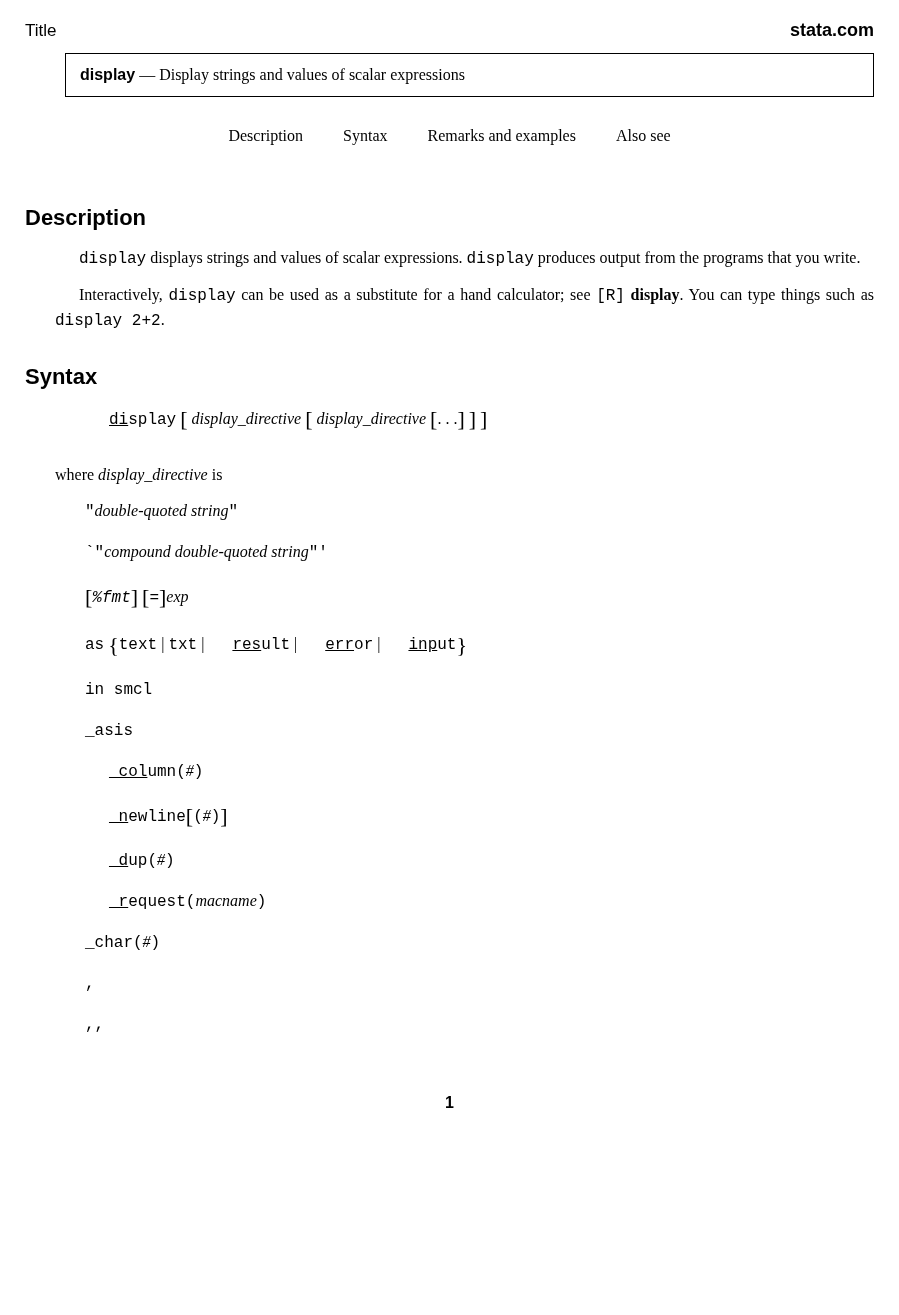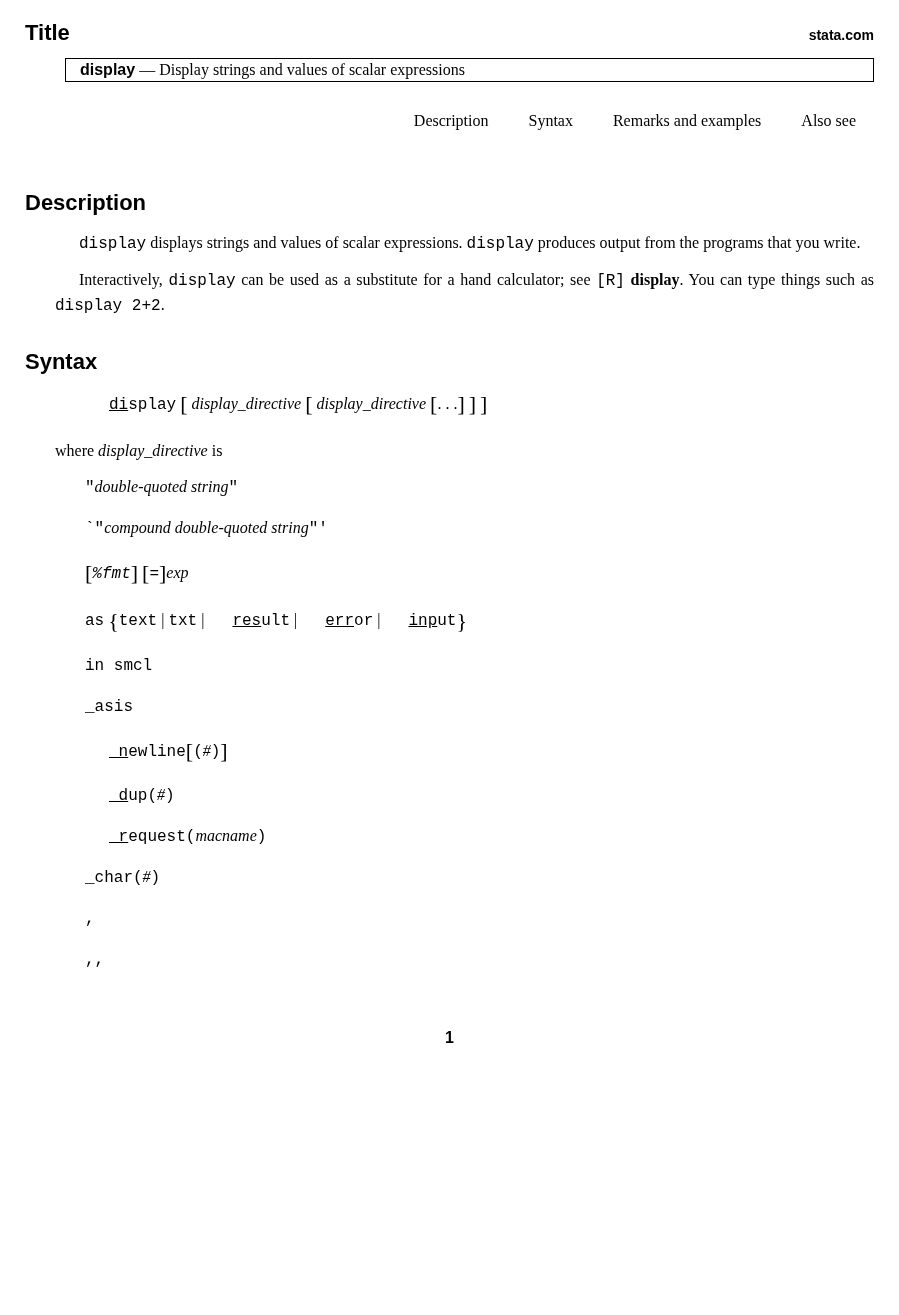--- a/index.html
+++ b/index.html
@@ -12,41 +12,41 @@
     width: 849px;
   }
   .header-row {
     display: flex;
     justify-content: space-between;
     align-items: baseline;
     margin-bottom: 12px;
   }
   .title-heading {
     font-family: Arial, Helvetica, sans-serif;
-    font-weight: bold;
-    font-size: 22px;
+    font-weight: normal;
+    font-size: 17px;
   }
   .site-link {
     font-family: Arial, Helvetica, sans-serif;
     font-weight: bold;
-    font-size: 14px;
+    font-size: 18px;
     color: #000;
   }
   .command-box {
     border: 1px solid #000;
-    padding: 2px 14px;
+    padding: 12px 14px;
     margin-left: 40px;
     margin-bottom: 30px;
   }
   .cmd-bold {
     font-family: Arial, Helvetica, sans-serif;
     font-weight: bold;
   }
   .nav-links {
-    text-align: right;
+    text-align: center;
     margin-bottom: 60px;
     font-family: Liberation Serif, serif;
   }
   .nav-links span {
     margin: 0 18px;
     color: #000;
   }
   .section-heading {
     font-family: Arial, Helvetica, sans-serif;
     font-weight: bold;
@@ -62,21 +62,21 @@
   }
   .tt {
     font-family: 'Courier New', monospace;
   }
   .syntax-block {
     margin-left: 60px;
     font-size: 16px;
     line-height: 1.3;
   }
   .syntax-intro {
-    margin: 24px 0 18px 30px;
+    margin: 33px 0 18px 30px;
   }
   .directive-list {
     margin-left: 60px;
   }
   .directive-list > div {
     margin-bottom: 22px;
   }
   .ul { text-decoration: underline; margin-left: 24px; }
   .it { font-style: italic; }
   .big-bracket { font-size: 22px; vertical-align: -2px; }
@@ -161,20 +161,23 @@
 
   <div>
     <span class="tt">in smcl</span>
   </div>
 
   <div>
     <span class="tt">_asis</span>
   </div>
 
 
+  <div>
+    <span class="tt ul">_col</span><span class="tt">umn(</span><span class="it">#</span><span class="tt">)</span>
+  </div>
 
   <div>
     <span class="tt ul">_n</span><span class="tt">ewline</span><span class="big-bracket">[</span><span class="tt">(</span><span class="it">#</span><span class="tt">)</span><span class="big-bracket">]</span>
   </div>
 
 
   <div>
     <span class="tt ul">_d</span><span class="tt">up(</span><span class="it">#</span><span class="tt">)</span>
   </div>
 

